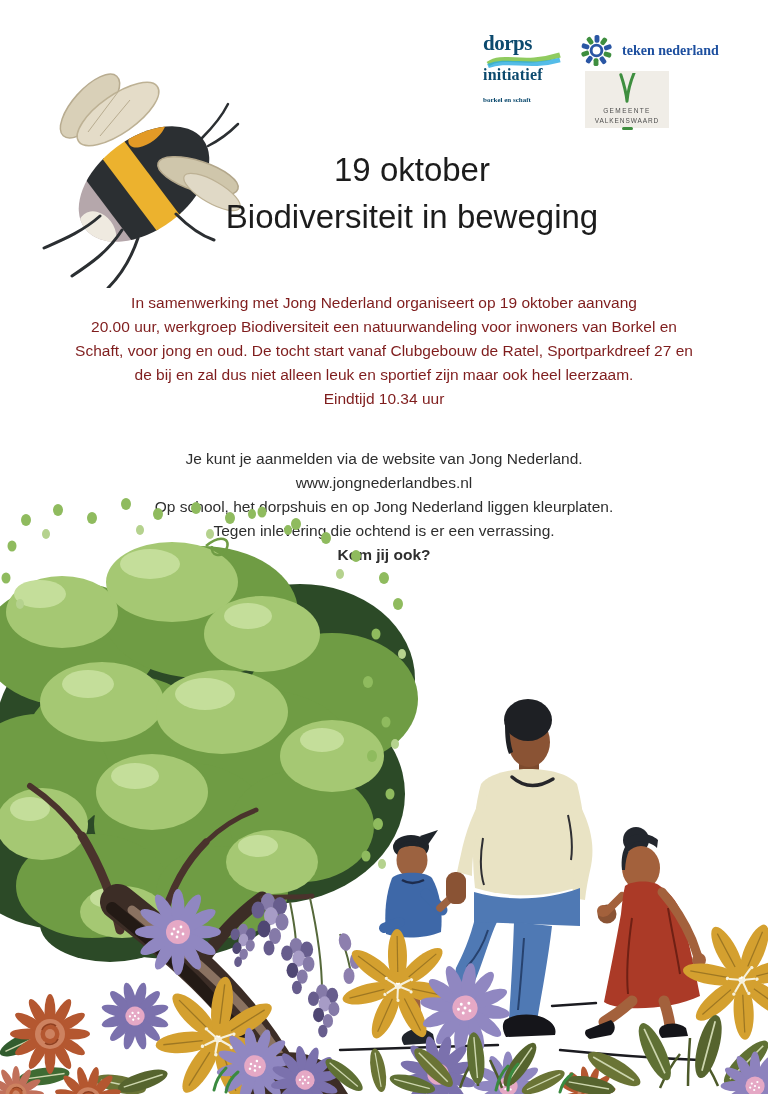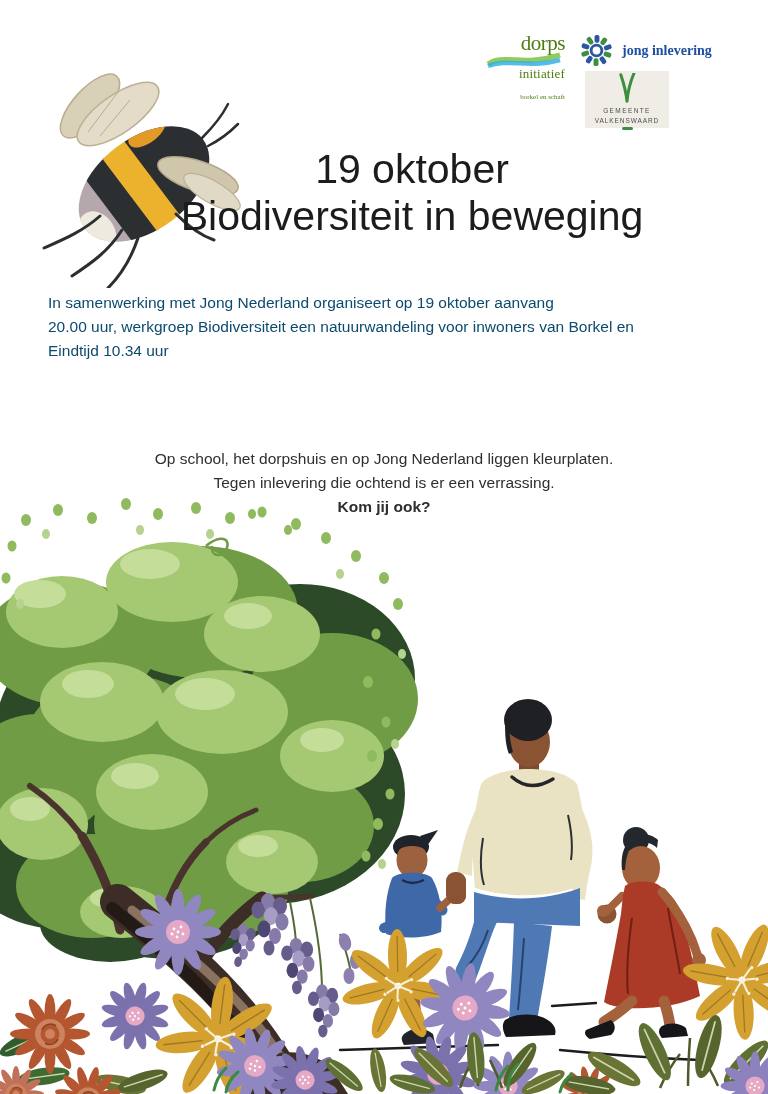--- a/index.html
+++ b/index.html
@@ -1,36 +1,36 @@
 <!DOCTYPE html>
 <html><head>
 <meta charset="utf-8">
 <style>
   html,body{margin:0;padding:0;background:#888;}
   .page{position:relative;width:768px;height:1094px;background:#ffffff;overflow:hidden;
         font-family:"Liberation Sans","DejaVu Sans",sans-serif;margin:0 auto;}
   .abs{position:absolute;}
   
-  .dorps{left:483px;top:33px;width:82px;text-align:right;color:#4d7c0f;
-         font-family:"Liberation Serif","DejaVu Serif",serif;font-weight:normal;line-height:1;}
+  .dorps{left:483px;top:33px;width:82px;text-align:left;color:#0c4a6e;
+         font-family:"Liberation Serif","DejaVu Serif",serif;font-weight:bold;line-height:1;}
   .dorps .w1{font-size:21px;letter-spacing:-0.5px;}
   .dorps .wave{display:block;margin:-2px auto -3px auto;}
-  .dorps .w2{font-size:13px;letter-spacing:0.2px;}
+  .dorps .w2{font-size:16px;letter-spacing:0.2px;}
   .dorps .w3{font-size:7px;margin-top:14px;}
   .jn{left:578px;top:32px;display:flex;align-items:center;}
   .jn-text{margin-left:7px;color:#1d4f9f;font-family:"Liberation Serif","DejaVu Serif",serif;
            font-weight:bold;font-size:14px;}
   .gem{left:585px;top:71px;width:84px;height:57px;background:#f0ede7;text-align:center;
        color:#4d4d4d;font-size:6.5px;letter-spacing:1.4px;line-height:1.5;}
   .gem .vword{letter-spacing:0.9px;}
   .gem .dash{width:11px;height:2.5px;background:#3e8e3f;border-radius:2px;margin:2px auto 0 auto;}
   
   .title{left:56px;top:146px;width:712px;text-align:center;color:#1c1c1c;
-         font-size:41px;line-height:47px;}
-  .intro{left:48px;top:291px;width:672px;text-align:left;color:#0c4a6e;
+         font-size:33px;line-height:47px;}
+  .intro{left:48px;top:291px;width:672px;text-align:center;color:#7f1d1d;
          font-size:15.5px;line-height:24px;}
   .intro div, .signup div{white-space:nowrap;}
   .signup{left:48px;top:447px;width:672px;text-align:center;color:#2e2e2e;
           font-size:15.5px;line-height:24px;}
   .cta{font-weight:bold;}
 </style>
 </head>
 <body>
 
 <div class="page">
@@ -78,44 +78,48 @@
         <rect x="-2" y="-16" width="5" height="8" rx="2" fill="#3e8e3f" transform="rotate(108)"></rect>
         <rect x="-2" y="-16" width="5" height="8" rx="2" fill="#2a56a4" transform="rotate(144)"></rect>
         <rect x="-2" y="-16" width="5" height="8" rx="2" fill="#3e8e3f" transform="rotate(180)"></rect>
         <rect x="-2" y="-16" width="5" height="8" rx="2" fill="#2a56a4" transform="rotate(216)"></rect>
         <rect x="-2" y="-16" width="5" height="8" rx="2" fill="#3e8e3f" transform="rotate(252)"></rect>
         <rect x="-2" y="-16" width="5" height="8" rx="2" fill="#2a56a4" transform="rotate(288)"></rect>
         <rect x="-2" y="-16" width="5" height="8" rx="2" fill="#3e8e3f" transform="rotate(324)"></rect>
         <circle cx="0" cy="0" r="5.5" fill="none" stroke="#2a56a4" stroke-width="3"></circle>
       </g>
     </svg>
-    <span class="jn-text">jong inlevering</span>
+    <span class="jn-text">teken nederland</span>
   </div>
 
   <div class="abs gem">
     <svg width="26" height="30" viewBox="-13 -24 26 34" style="margin-top:2px">
       <path d="M-7,-22 C-3,-10 -1,-2 0,8 M8,-24 C3,-12 1,-4 0,8" stroke="#3e8e3f" stroke-width="3.4" fill="none" stroke-linecap="round"></path>
     </svg>
     <div>GEMEENTE</div>
     <div class="vword">VALKENSWAARD</div>
     <div class="dash"></div>
   </div>
 
   <div class="abs title">
     <div>19 oktober</div>
     <div>Biodiversiteit in beweging</div>
   </div>
 
   <div class="abs intro">
     <div>In samenwerking met Jong Nederland organiseert op 19 oktober aanvang</div>
     <div>20.00 uur, werkgroep Biodiversiteit een natuurwandeling voor inwoners van Borkel en</div>
+    <div>Schaft, voor jong en oud. De tocht start vanaf Clubgebouw de Ratel, Sportparkdreef 27 en</div>
+    <div>de bij en zal dus niet alleen leuk en sportief zijn maar ook heel leerzaam.</div>
     <div>Eindtijd 10.34 uur</div>
   </div>
 
   <div class="abs signup">
+    <div>Je kunt je aanmelden via de website van Jong Nederland.</div>
+    <div>www.jongnederlandbes.nl</div>
     <div>Op school, het dorpshuis en op Jong Nederland liggen kleurplaten.</div>
     <div>Tegen inlevering die ochtend is er een verrassing.</div>
     <div class="cta">Kom jij ook?</div>
   </div>
 
   <svg class="abs" style="left:0;top:494px" width="768" height="600" viewBox="0 0 768 600">
     <defs>
       <g id="daisy">
         <g id="dp">
           <ellipse cx="24" cy="0" rx="19" ry="6.5"></ellipse>

